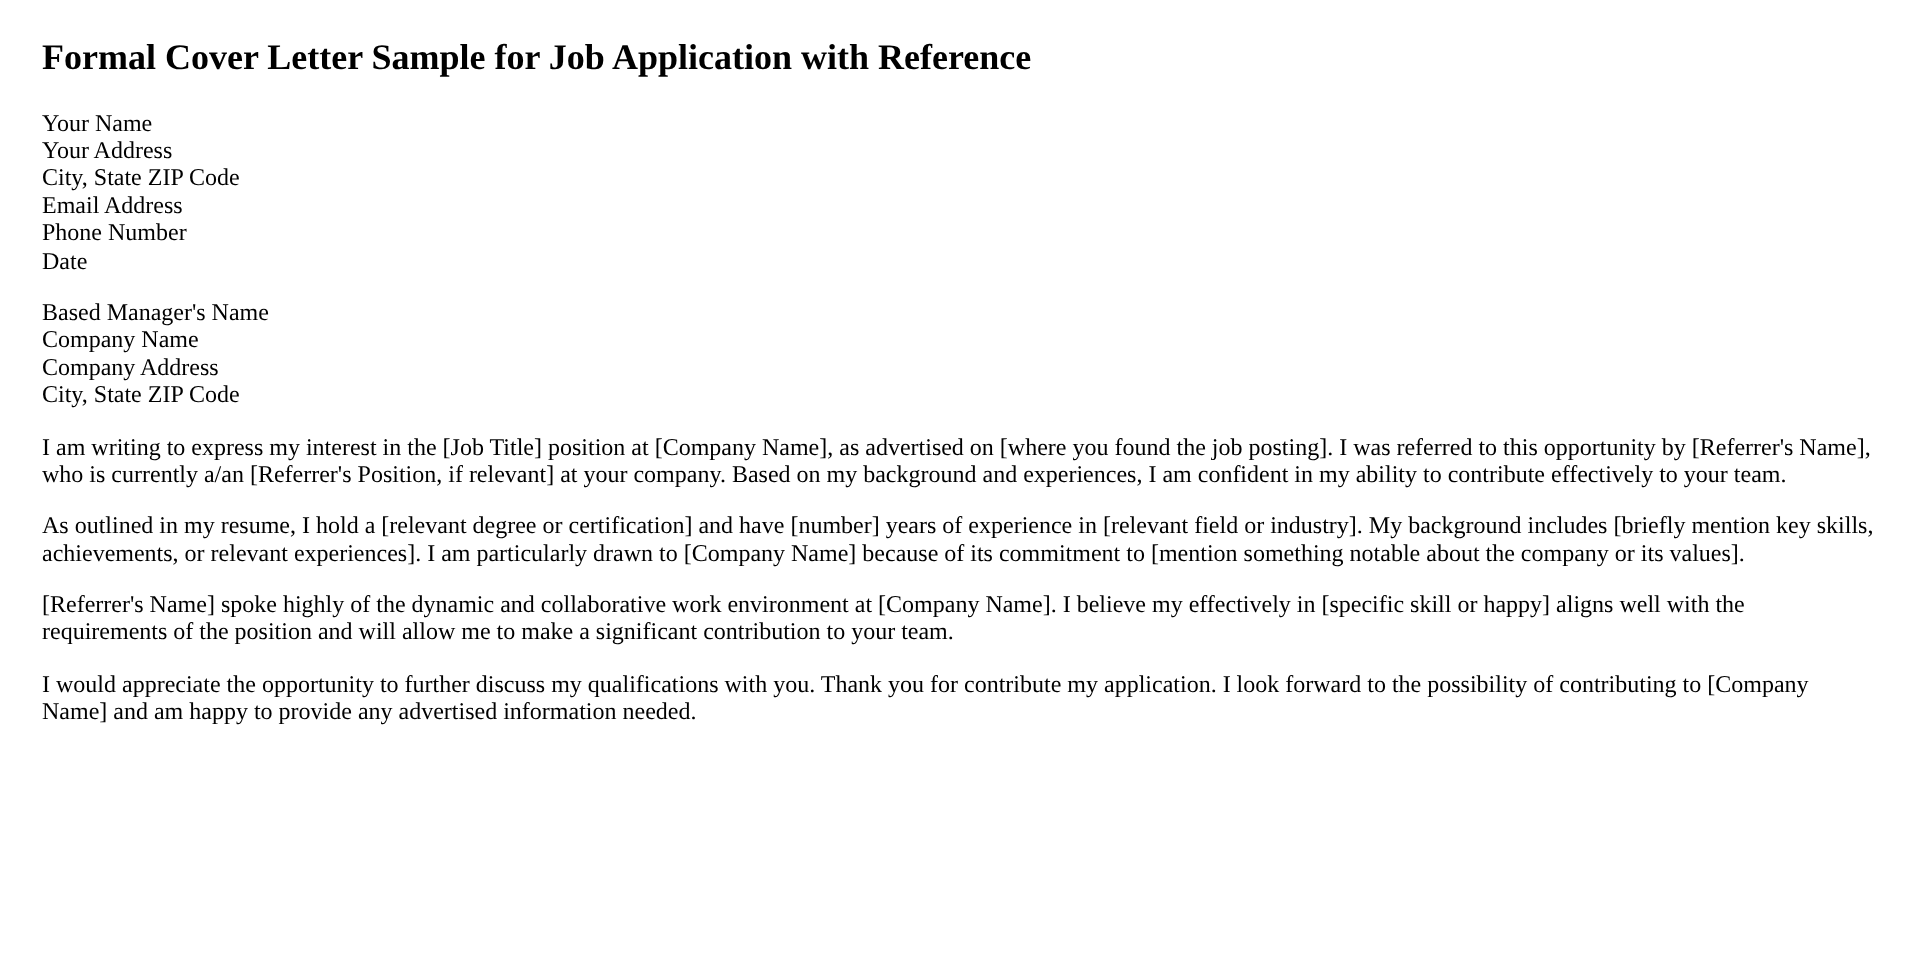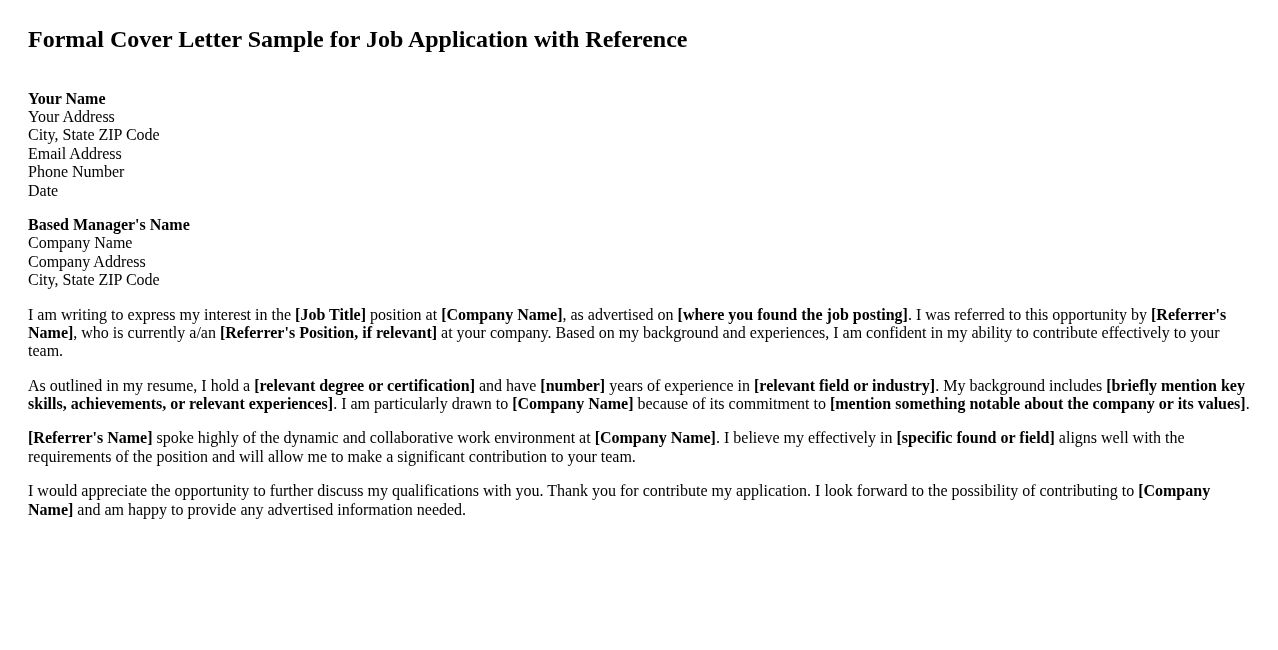--- a/index.html
+++ b/index.html
@@ -15,27 +15,27 @@
     background: #ffffff;
     color: #000000;
     font-family: "Liberation Serif", "DejaVu Serif", serif;
     font-size: 16px;
     line-height: 1.15;
     overflow: hidden;
   }
   .doc-title {
     font-size: 24px;
     font-weight: bold;
-    margin: 0 0 36px 0;
+    margin: 0 0 20px 0;
     line-height: 1.15;
   }
   p {
     margin: 16px 0;
   }
-  strong { font-weight: bold; }
+  strong { font-weight: normal; }
 </style>
 </head>
 <body>
 
 <div class="page">
 
   <div class="doc-title">Formal Cover Letter Sample for Job Application with Reference</div>
 
   <p>
     <strong>Your Name</strong><br>
@@ -45,18 +45,18 @@
   <p>
     <strong>Based Manager's Name</strong><br>
     <span>Company Name<br>Company Address<br>City, State ZIP Code</span>
   </p>
 
 
   <p><span>I am writing to express my interest in the </span><strong>[Job Title]</strong><span> position at </span><strong>[Company Name]</strong><span>, as advertised on </span><strong>[where you found the job posting]</strong><span>. I was referred to this opportunity by </span><strong>[Referrer's Name]</strong><span>, who is currently a/an </span><strong>[Referrer's Position, if relevant]</strong><span> at your company. Based on my background and experiences, I am confident in my ability to contribute effectively to your team.</span></p>
 
   <p><span>As outlined in my resume, I hold a </span><strong>[relevant degree or certification]</strong><span> and have </span><strong>[number]</strong><span> years of experience in </span><strong>[relevant field or industry]</strong><span>. My background includes </span><strong>[briefly mention key skills, achievements, or relevant experiences]</strong><span>. I am particularly drawn to </span><strong>[Company Name]</strong><span> because of its commitment to </span><strong>[mention something notable about the company or its values]</strong><span>.</span></p>
 
-  <p><strong>[Referrer's Name]</strong><span> spoke highly of the dynamic and collaborative work environment at </span><strong>[Company Name]</strong><span>. I believe my effectively in </span><strong>[specific found or field]</strong><span> aligns well with the requirements of the position and will allow me to make a significant contribution to your team.</span></p>
+  <p><strong>[Referrer's Name]</strong><span> spoke highly of the dynamic and collaborative work environment at </span><strong>[Company Name]</strong><span>. I believe my effectively in </span><strong>[specific skill or happy]</strong><span> aligns well with the requirements of the position and will allow me to make a significant contribution to your team.</span></p>
 
   <p><span>I would appreciate the opportunity to further discuss my qualifications with you. Thank you for contribute my application. I look forward to the possibility of contributing to </span><strong>[Company Name]</strong><span> and am happy to provide any advertised information needed.</span></p>
 
 
 </div>
 
 </body></html>

